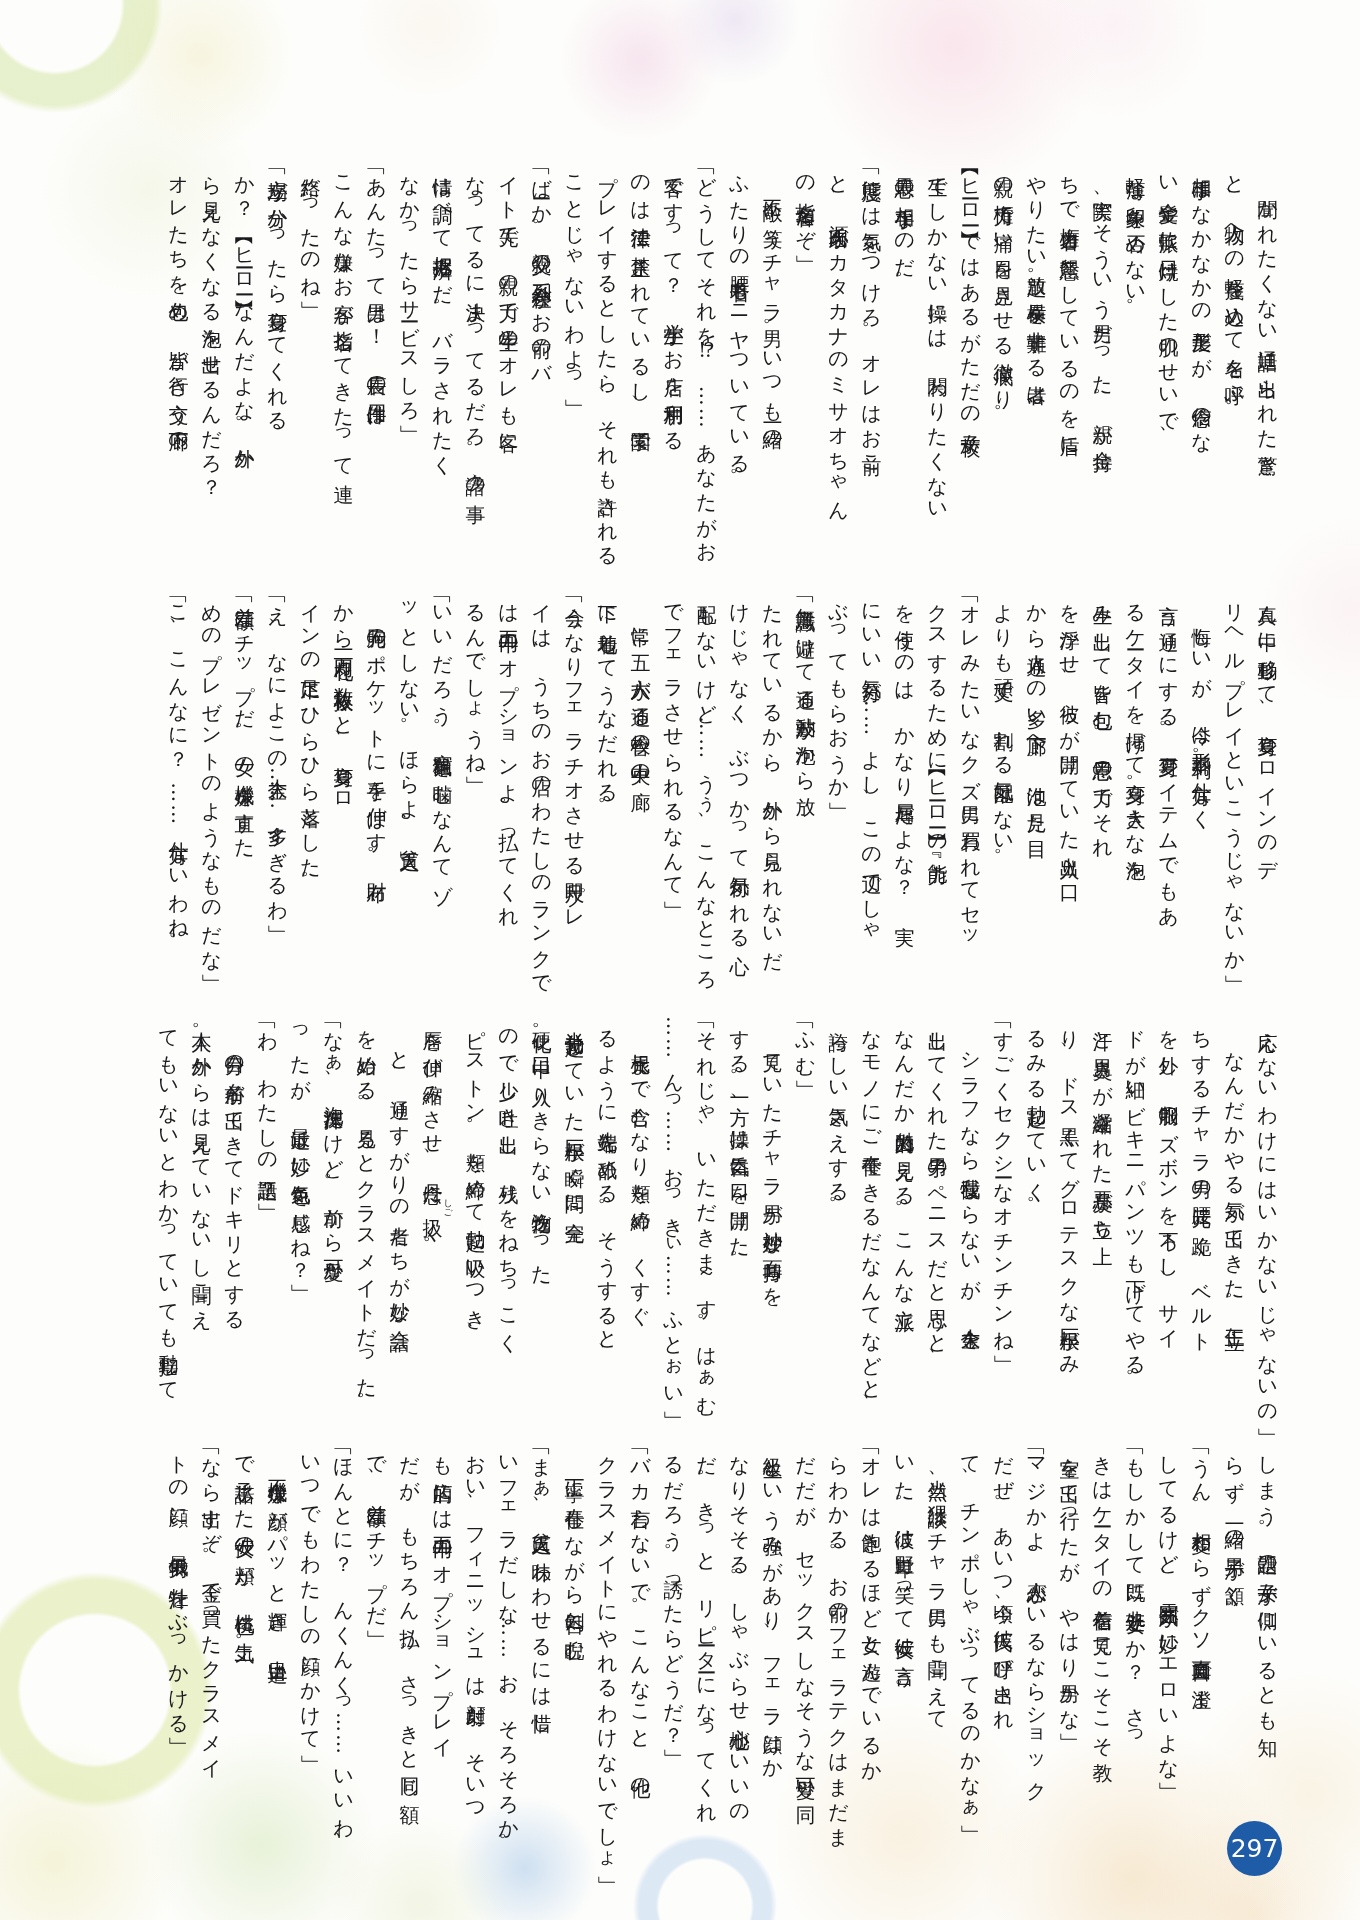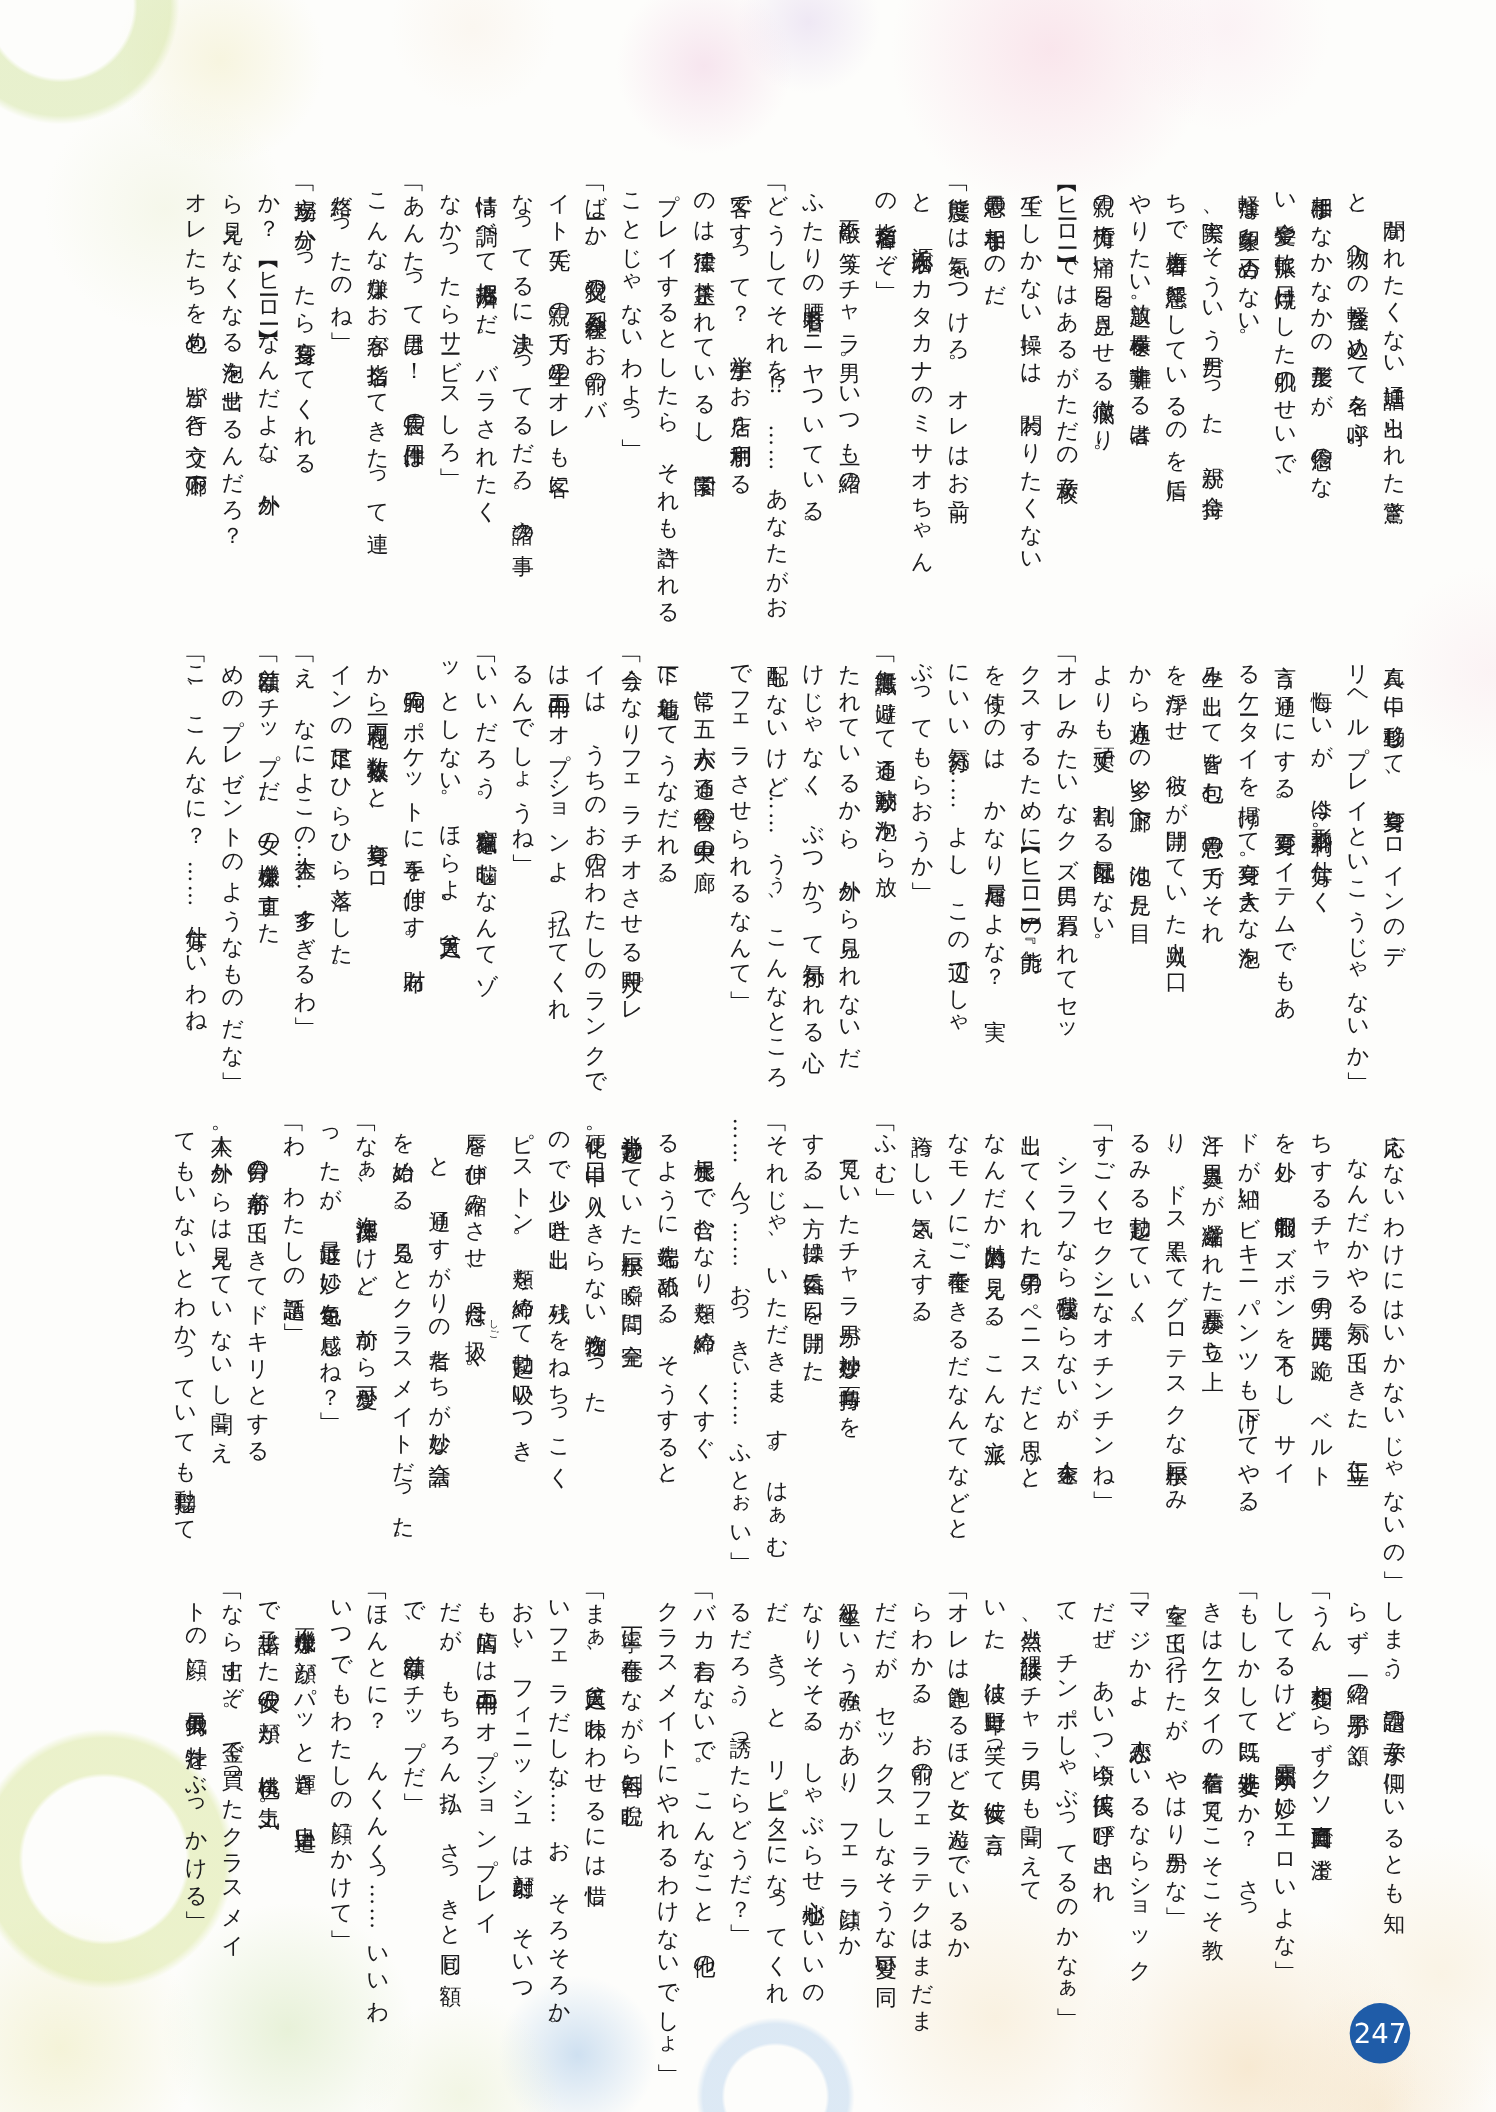--- a/index.html
+++ b/index.html
@@ -203,15 +203,15 @@
         <p class="col">「ほんとに？　んくんくっ……いいわ、</p>
         <p class="col">いつでもわたしの顔にかけて」</p>
         <p class="col">　不機嫌な顔がパッと輝き、上目遣い</p>
         <p class="col">で承諾した彼女の頬が、桃色に上気。</p>
         <p class="col">「なら出すぞ。金で買ったクラスメイ</p>
         <p class="col">トの顔に、最低男の牡汁をぶっかける」</p>
       </section>
   </main>
 
   <div class="page-badge" style="background: rgb(31, 92, 168); color: rgb(255, 255, 255);">
-    <span>247</span>
+    <span>297</span>
   </div>
 </div>
 
 </body></html>

